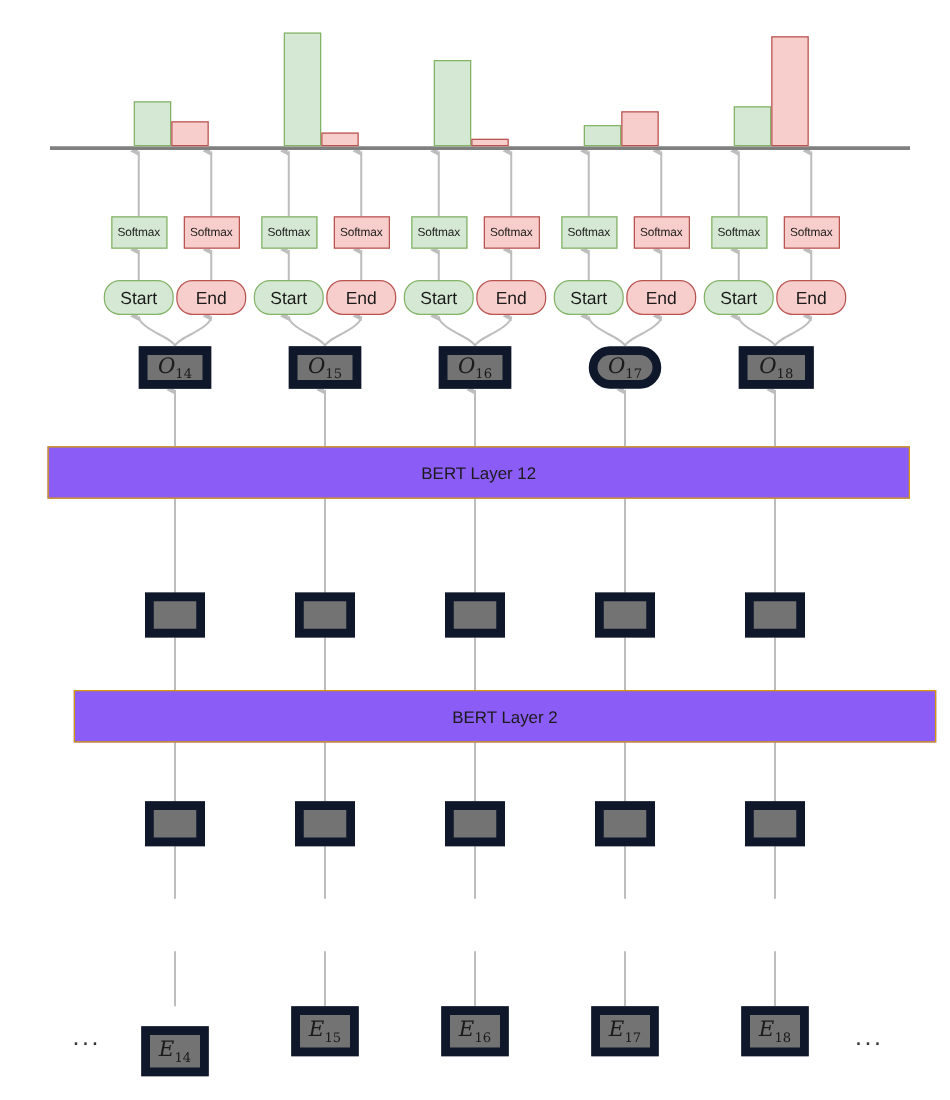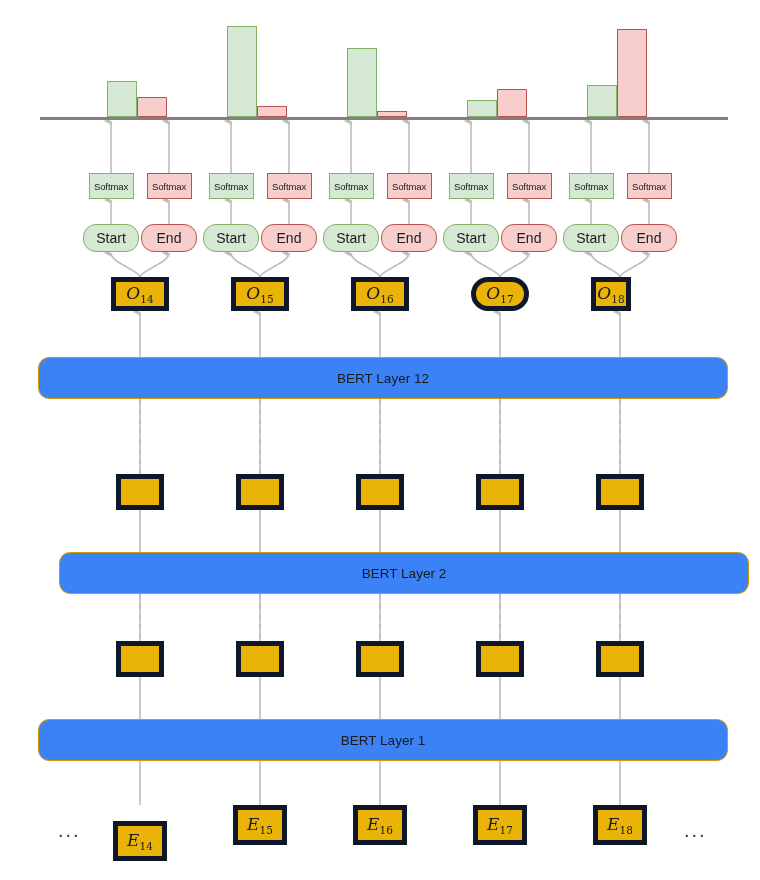--- a/index.html
+++ b/index.html
@@ -7,22 +7,22 @@
     width:760px;height:880px;position:relative;overflow:hidden;
     font-family:"Liberation Sans", sans-serif;
     color:#1a1a1a;
   }
   #stage{position:absolute;left:0;top:0;width:760px;height:880px;}
 
   
   .box{position:absolute;box-sizing:border-box;display:flex;align-items:center;justify-content:center;}
   .green{background:#d5e8d4;border:1px solid #82b366;}
   .red{background:#f8cecc;border:1px solid #b85450;}
-  .blue{background:#eab308;border:5px solid #0f172a;}
-  .orange{background:#3b82f6;border:1px solid #d79b00;border-radius:11px;}
+  .blue{background:#737373;border:7px solid #0f172a;}
+  .orange{background:#8b5cf6;border:1px solid #d79b00;border-radius:0;}
 
   .softmax{width:45px;height:26px;font-size:9.5px;letter-spacing:-.1px;}
   .se{width:56px;height:28px;font-size:14px;border-radius:13px;}
   .obox{width:58px;height:34px;}
   .hid{width:48px;height:36px;}
   .ebox{width:54px;height:40px;}
 
   .bertlayer{height:42px;font-size:13.5px;}
 
   .mathtok{font-family:"DejaVu Serif", serif;font-style:italic;font-size:17px;}
@@ -212,21 +212,21 @@
       </div>
       <div class="box blue obox" style="left: 231px; top: 277px; width: 58px; height: 34px;">
         <span class="mathtok">O<sub>15</sub></span>
       </div>
       <div class="box blue obox" style="left: 351px; top: 277px; width: 58px; height: 34px;">
         <span class="mathtok">O<sub>16</sub></span>
       </div>
       <div class="box blue obox" style="left: 471px; top: 277px; width: 58px; height: 34px; border-radius: 17px;">
         <span class="mathtok">O<sub>17</sub></span>
       </div>
-      <div class="box blue obox" style="left: 591px; top: 277px; width: 40px; height: 34px; text-align: right;">
+      <div class="box blue obox" style="left: 591px; top: 277px; width: 60px; height: 34px; text-align: right;">
         <span class="mathtok">O<sub>18</sub></span>
       </div>
     </div>
 
   <div class="box orange bertlayer" style="left:38px;top:357px;width:690px;">
     <span>BERT Layer 12</span>
   </div>
 
   <div id="hid-a">
       <div class="box blue hid" style="left: 116px; top: 474px; width: 48px; height: 36px;"></div>
@@ -241,23 +241,20 @@
   </div>
 
   <div id="hid-b">
       <div class="box blue hid" style="left: 116px; top: 641px; width: 48px; height: 36px;"></div>
       <div class="box blue hid" style="left: 236px; top: 641px; width: 48px; height: 36px;"></div>
       <div class="box blue hid" style="left: 356px; top: 641px; width: 48px; height: 36px;"></div>
       <div class="box blue hid" style="left: 476px; top: 641px; width: 48px; height: 36px;"></div>
       <div class="box blue hid" style="left: 596px; top: 641px; width: 48px; height: 36px;"></div>
     </div>
 
-  <div class="box orange bertlayer" style="left:38px;top:719px;width:690px;">
-    <span>BERT Layer 1</span>
-  </div>
 
   <div id="e-row">
       <div class="box blue ebox" style="left: 113px; top: 805px; width: 54px; height: 40px; margin-top: 16px;">
         <span class="mathtok">E<sub>14</sub></span>
       </div>
       <div class="box blue ebox" style="left: 233px; top: 805px; width: 54px; height: 40px; text-align: center;">
         <span class="mathtok">E<sub>15</sub></span>
       </div>
       <div class="box blue ebox" style="left: 353px; top: 805px; width: 54px; height: 40px;">
         <span class="mathtok">E<sub>16</sub></span>

